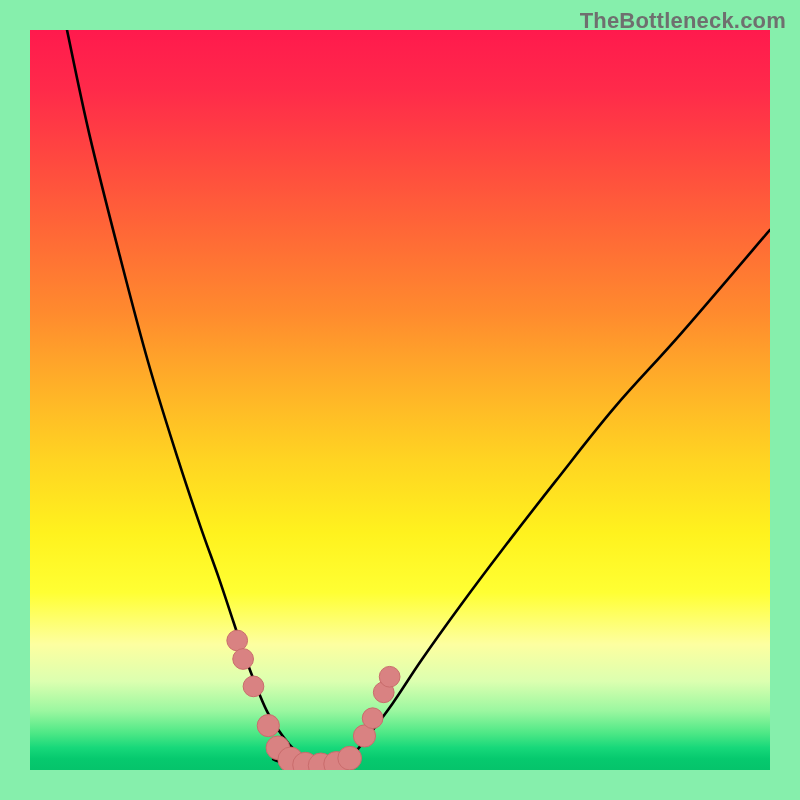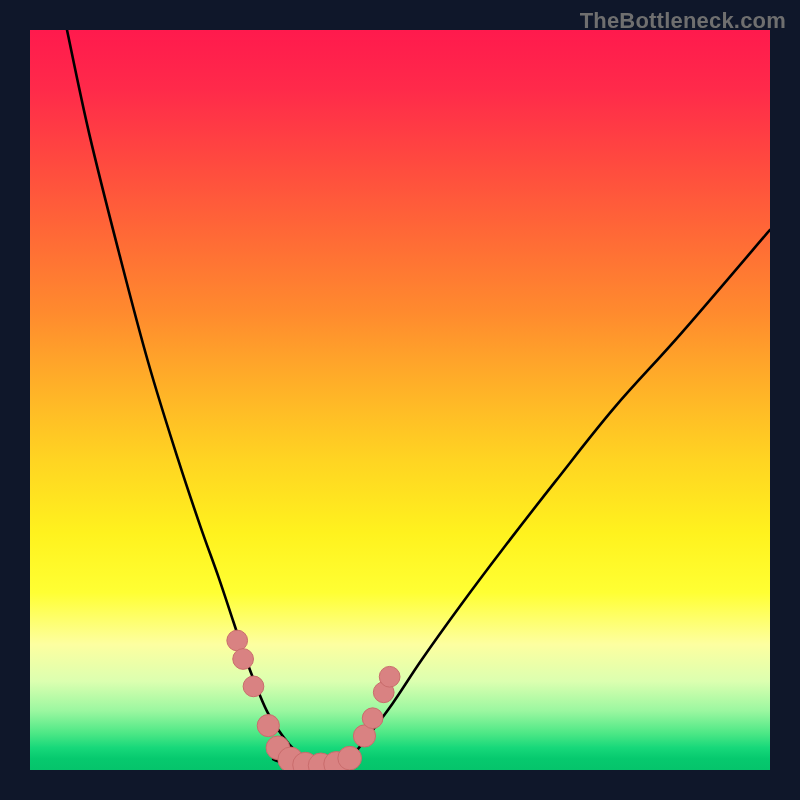--- a/index.html
+++ b/index.html
@@ -8,21 +8,21 @@
     width: 800px;
     height: 800px;
     overflow: hidden;
     background: #000;
     font-family: Arial, Helvetica, sans-serif;
   }
   .frame {
     position: relative;
     width: 800px;
     height: 800px;
-    background: #0f172a;
+    background: #86efac;
   }
   .plot {
     position: absolute;
     left: 30px;
     top: 30px;
     width: 740px;
     height: 740px;
     overflow: hidden;
   }
   .gradient {

